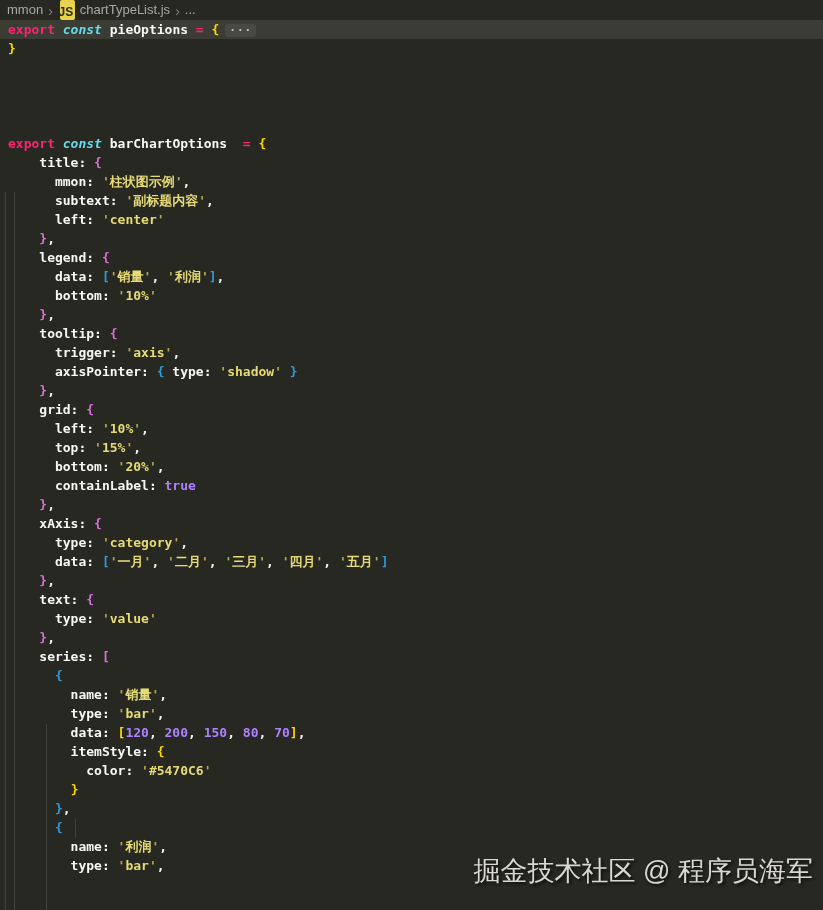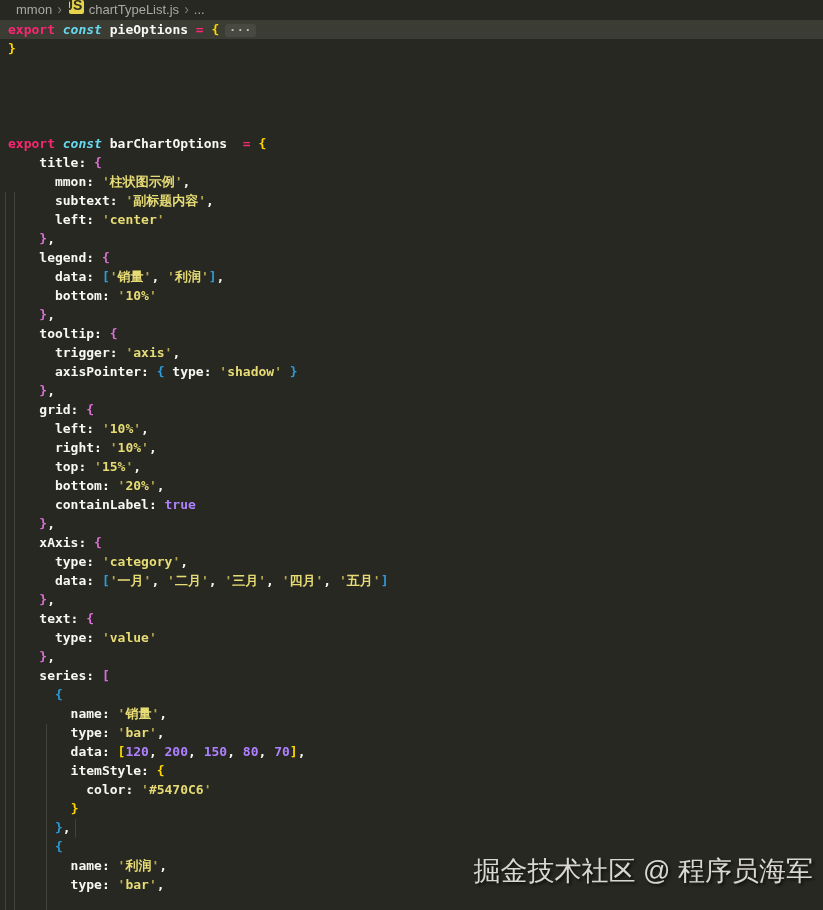--- a/index.html
+++ b/index.html
@@ -9,36 +9,36 @@
     background: var(--editor-bg, #272822);
     overflow: hidden;
     position: relative;
     font-family: "DejaVu Sans Mono", "Liberation Mono", monospace;
   }
 
   
   .breadcrumb {
     height: 20px;
     display: flex;
-    align-items: flex-start;
+    align-items: flex-end;
     gap: 3px;
-    padding-left: 16px;
+    padding-left: 7px;
     font-family: "Liberation Sans", sans-serif;
     font-size: 13px;
     color: var(--breadcrumb-fg, #a9a9a2);
     user-select: none;
   }
   .bc-item { line-height: 20px; }
   .bc-sep { color: #817f74; font-size: 14px; margin: 0 2px; line-height: 18px; }
   .js-icon {
-    width: 15px; height: 14px;
+    width: 15px; height: 20px;
     background: var(--js-icon-bg, #e7d34c);
     color: #2c2d1f;
     font-family: "Liberation Sans", sans-serif;
-    font-size: 14px; font-weight: bold;
+    font-size: 12px; font-weight: bold;
     display: flex; align-items: flex-end; justify-content: flex-end;
     padding: 1px 1.5px;
     border-radius: 2px;
     margin: 0 2px;
   }
 
   
   .code {
     position: relative;
     font-size: 13px;
@@ -130,21 +130,20 @@
       <div class="line"><span class="tk-v">    legend: </span><span class="tk-b2">{</span></div>
       <div class="line"><span class="tk-v">      data: </span><span class="tk-b3">[</span><span class="tk-q">'</span><span class="tk-str">销量</span><span class="tk-q">'</span><span class="tk-v">, </span><span class="tk-q">'</span><span class="tk-str">利润</span><span class="tk-q">'</span><span class="tk-b3">]</span><span class="tk-v">,</span></div>
       <div class="line"><span class="tk-v">      bottom: </span><span class="tk-q">'</span><span class="tk-str">10%</span><span class="tk-q">'</span></div>
       <div class="line"><span class="tk-v">    </span><span class="tk-b2">}</span><span class="tk-v">,</span></div>
       <div class="line"><span class="tk-v">    tooltip: </span><span class="tk-b2">{</span></div>
       <div class="line"><span class="tk-v">      trigger: </span><span class="tk-q">'</span><span class="tk-str">axis</span><span class="tk-q">'</span><span class="tk-v">,</span></div>
       <div class="line"><span class="tk-v">      axisPointer: </span><span class="tk-b3">{</span><span class="tk-v"> type: </span><span class="tk-q">'</span><span class="tk-str">shadow</span><span class="tk-q">'</span><span class="tk-v"> </span><span class="tk-b3">}</span></div>
       <div class="line"><span class="tk-v">    </span><span class="tk-b2">}</span><span class="tk-v">,</span></div>
       <div class="line"><span class="tk-v">    grid: </span><span class="tk-b2">{</span></div>
       <div class="line"><span class="tk-v">      left: </span><span class="tk-q">'</span><span class="tk-str">10%</span><span class="tk-q">'</span><span class="tk-v">,</span></div>
-      <div class="line"><span class="tk-v">      right: </span><span class="tk-q">'</span><span class="tk-str">10%</span><span class="tk-q">'</span><span class="tk-v">,</span></div>
       <div class="line"><span class="tk-v">      top: </span><span class="tk-q">'</span><span class="tk-str">15%</span><span class="tk-q">'</span><span class="tk-v">,</span></div>
       <div class="line"><span class="tk-v">      bottom: </span><span class="tk-q">'</span><span class="tk-str">20%</span><span class="tk-q">'</span><span class="tk-v">,</span></div>
       <div class="line"><span class="tk-v">      containLabel: </span><span class="tk-n">true</span></div>
       <div class="line"><span class="tk-v">    </span><span class="tk-b2">}</span><span class="tk-v">,</span></div>
       <div class="line"><span class="tk-v">    xAxis: </span><span class="tk-b2">{</span></div>
       <div class="line"><span class="tk-v">      type: </span><span class="tk-q">'</span><span class="tk-str">category</span><span class="tk-q">'</span><span class="tk-v">,</span></div>
       <div class="line"><span class="tk-v">      data: </span><span class="tk-b3">[</span><span class="tk-q">'</span><span class="tk-str">一月</span><span class="tk-q">'</span><span class="tk-v">, </span><span class="tk-q">'</span><span class="tk-str">二月</span><span class="tk-q">'</span><span class="tk-v">, </span><span class="tk-q">'</span><span class="tk-str">三月</span><span class="tk-q">'</span><span class="tk-v">, </span><span class="tk-q">'</span><span class="tk-str">四月</span><span class="tk-q">'</span><span class="tk-v">, </span><span class="tk-q">'</span><span class="tk-str">五月</span><span class="tk-q">'</span><span class="tk-b3">]</span></div>
       <div class="line"><span class="tk-v">    </span><span class="tk-b2">}</span><span class="tk-v">,</span></div>
       <div class="line"><span class="tk-v">    text: </span><span class="tk-b2">{</span></div>
       <div class="line"><span class="tk-v">      type: </span><span class="tk-q">'</span><span class="tk-str">value</span><span class="tk-q">'</span></div>

